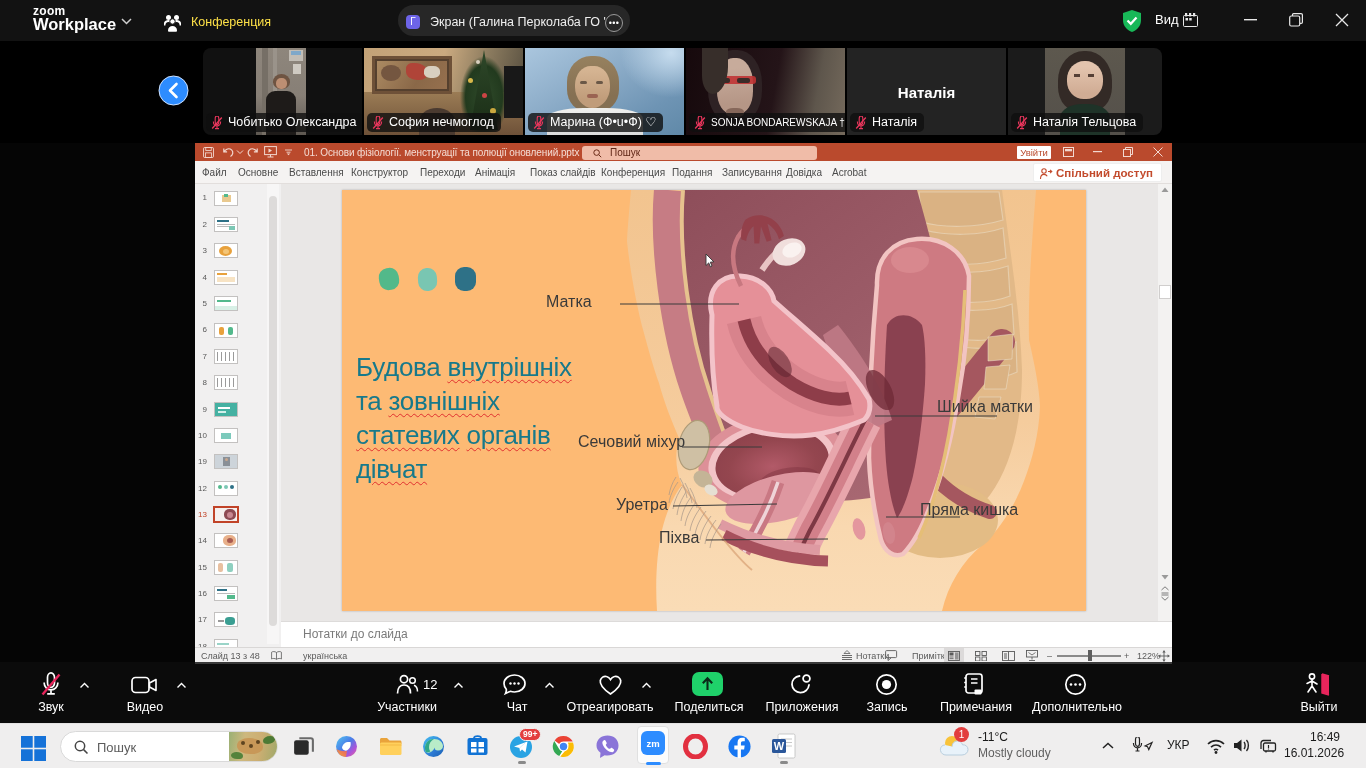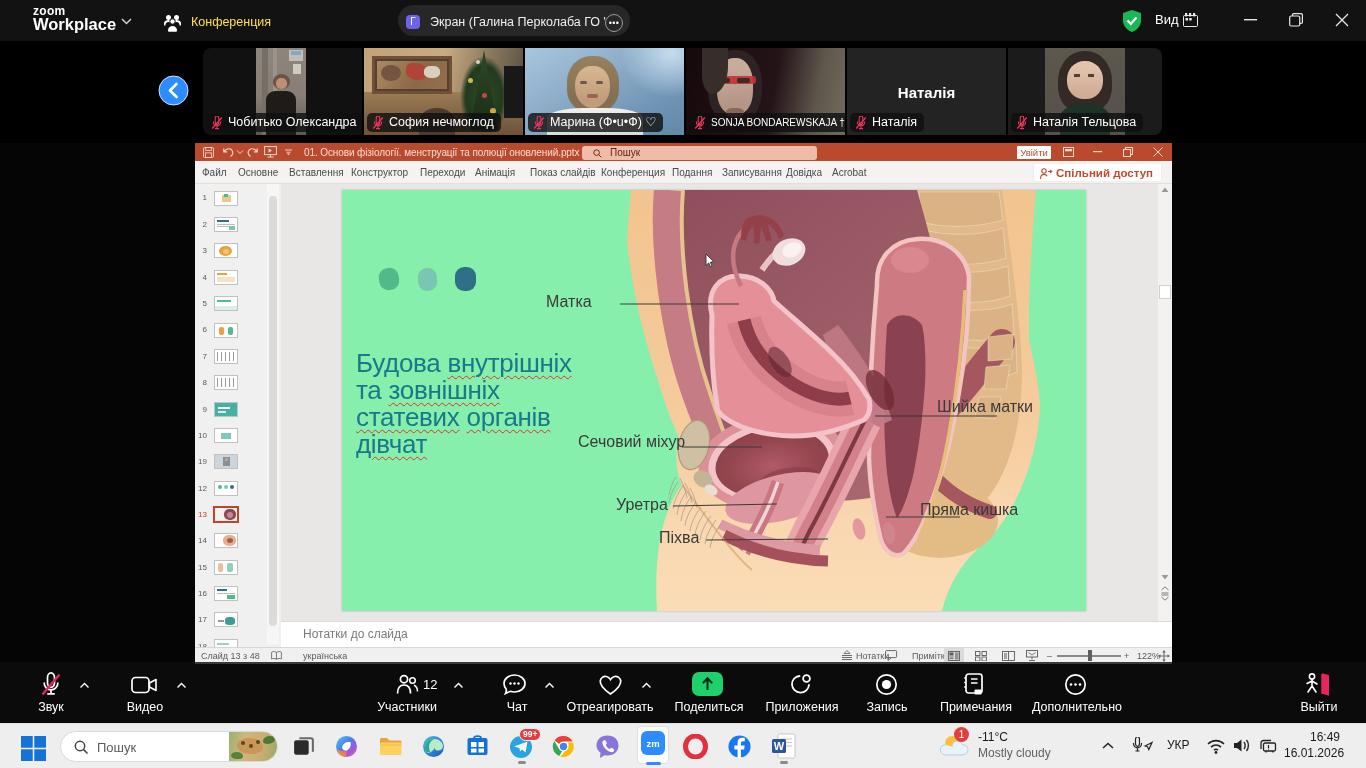--- a/index.html
+++ b/index.html
@@ -32,21 +32,21 @@
   #ppt-menu { position:absolute; left:0; top:18px; width:977px; height:23px; background:#F5F3F2; border-bottom:1px solid #E2DEDC; }
   .mitem { position:absolute; top:6px; color:#4a4a4a; font-size:10px; }
   #share-btn { position:absolute; right:10px; top:2px; height:19px; background:#fff; border:1px solid #eee; border-radius:2px; color:#C34B2D; font-size:11.5px; font-weight:700; line-height:18px; padding:0 8px 0 22px; }
   #lpanel { position:absolute; left:0; top:41px; width:86px; height:463px; background:#F1F0F0; overflow:hidden; }
   .thumb { position:absolute; left:20px; width:22px; height:13px; background:#fff; outline:1px solid #C3C1C0; overflow:hidden; }
   .thumb.sel { outline:2px solid #C14328; }
   .tnum { position:absolute; left:2px; width:10px; text-align:right; color:#5a5a5a; font-size:8px; }
   #lscroll { position:absolute; left:72px; top:41px; width:12px; height:460px; background:#F7F6F6; }
   #lscroll .lthumb { position:absolute; left:2px; top:12px; width:8px; height:430px; background:#DDDBDA; border-radius:4px;}
   #main-area { position:absolute; left:86px; top:41px; width:877px; height:437px; background:#E9E7E6; }
-  #slide { position:absolute; left:61px; top:6px; width:744px; height:421px; background:#86efac; box-shadow:0 0 2px rgba(0,0,0,.25); }
+  #slide { position:absolute; left:61px; top:6px; width:744px; height:421px; background:#fdba74; box-shadow:0 0 2px rgba(0,0,0,.25); }
   #rscroll { position:absolute; right:0px; top:41px; width:14px; height:437px; background:#F3F2F1; }
   #notes { position:absolute; left:86px; top:478px; width:891px; height:26px; background:#fff; border-top:1px solid #DDDBDA; color:#7a7a7a; font-size:12px; padding:5px 0 0 22px; }
   #status { position:absolute; left:0; top:504px; width:977px; height:15px; background:#F1F0F0; border-top:1px solid #D9D7D6; color:#5a5a5a; font-size:9px; }
 
   
   #ztool { left:0; top:662px; width:1366px; height:61px; background:#0b0b0b; }
   .zlab { position:absolute; top:38px; width:200px; left:50%; transform:translateX(-50%); color:#fff; font-size:12.5px; text-align:center; }
   .chv { position:absolute; top:10px; color:#fff; font-size:10px; }
 
   
@@ -489,21 +489,21 @@
             <line x1="533" y1="226" x2="655" y2="226"></line>
             <line x1="340" y1="257" x2="420" y2="257"></line>
             <line x1="331" y1="316" x2="435" y2="314"></line>
             <line x1="544" y1="327" x2="618" y2="327"></line>
             <line x1="364" y1="350" x2="486" y2="349"></line>
           </g>
         </svg>
         <div class="abs" style="left:37px;top:78px;width:20px;height:22px;border-radius:9px;background:#52B98A;transform:rotate(-8deg)"></div>
         <div class="abs" style="left:76px;top:78px;width:19px;height:23px;border-radius:9px;background:#79C6B2;transform:rotate(-4deg)"></div>
         <div class="abs" style="left:113px;top:77px;width:21px;height:24px;border-radius:9px;background:#2E7187;"></div>
-        <div class="abs" style="left:14px;top:160px;width:350px;color:#17798B;font-size:26px;line-height:27px;font-weight:400;letter-spacing:-0.3px;">Будова <span class="rw">внутрішніх</span><br>та <span class="rw">зовнішніх</span><br><span class="rw">статевих</span> <span class="rw">органів</span><br><span class="rw">дівчат</span></div>
+        <div class="abs" style="left:14px;top:160px;width:350px;color:#17798B;font-size:26px;line-height:34px;font-weight:400;letter-spacing:-0.3px;">Будова <span class="rw">внутрішніх</span><br>та <span class="rw">зовнішніх</span><br><span class="rw">статевих</span> <span class="rw">органів</span><br><span class="rw">дівчат</span></div>
       </div>
     </div>
     <div id="rscroll">
       <svg class="abs" style="left:3px;top:3px" width="8" height="6">
           <path d="M4 0.5 L7.5 5 L0.5 5 Z" fill="#9a9a9a"></path>
         </svg>
       <div class="abs" style="left:1px;top:101px;width:12px;height:14px;background:#fff;border:1px solid #d0cecd;"></div>
       <svg class="abs" style="left:3px;top:390px" width="8" height="6">
           <path d="M4 5.5 L7.5 1 L0.5 1 Z" fill="#9a9a9a"></path>
         </svg>

